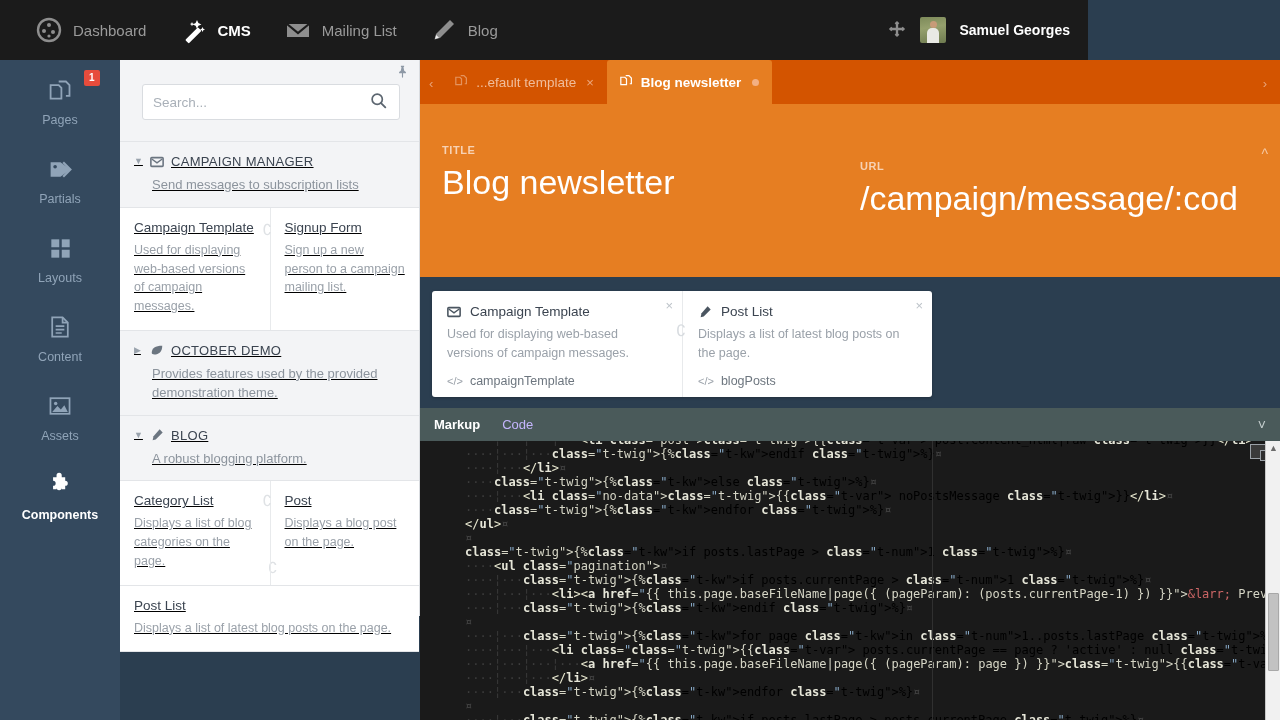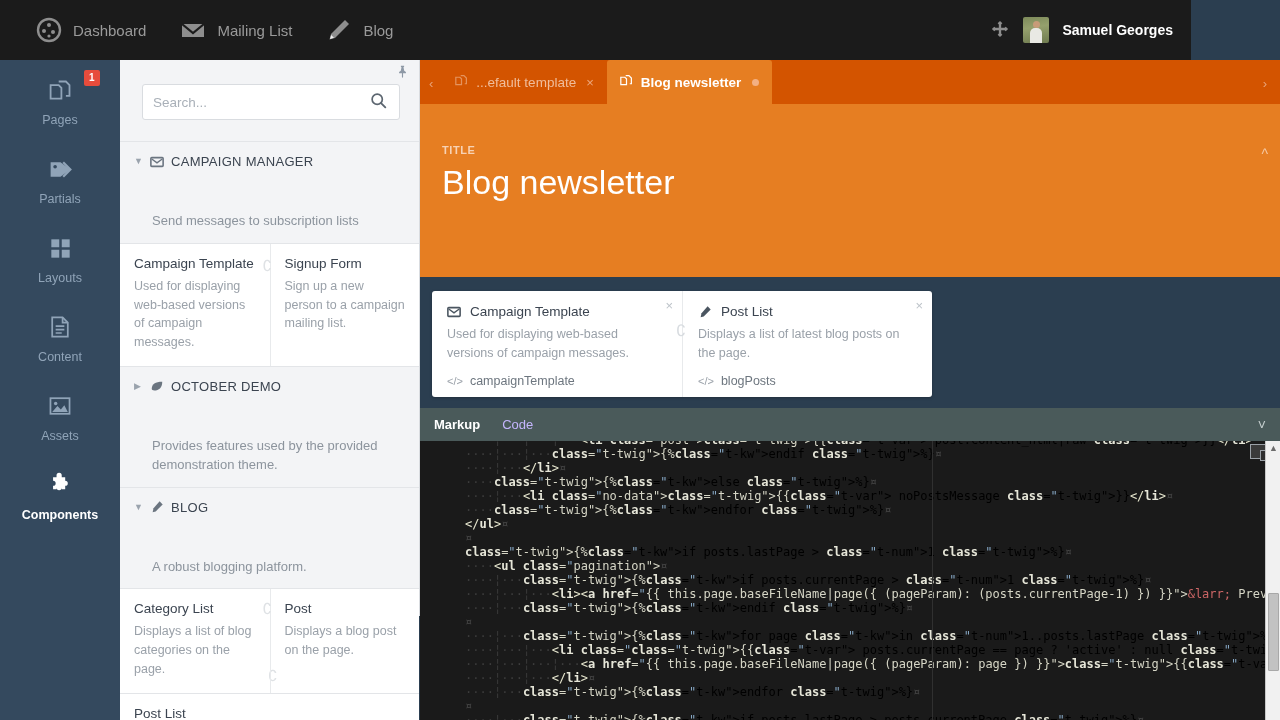--- a/index.html
+++ b/index.html
@@ -6,21 +6,21 @@
   html,body { width:1280px; height:720px; overflow:hidden; }
   body {
     font-family: "Liberation Sans", sans-serif;
     background:#2b3e50;
     font-size:13px;
     -webkit-font-smoothing: antialiased;
   }
 
   
   #topnav {
-    position:absolute; top:0; left:0; width:1191px; height:60px;
+    position:absolute; top:0; left:0; width:1088px; height:60px;
     background:#1b1b1b; display:flex; align-items:center;
   }
   .nav-items { display:flex; align-items:center; padding-left:18px; }
   .nav-item {
     display:flex; align-items:center; gap:9px;
     padding:0 16px; height:60px; cursor:pointer;
     color:#9a9a9a; font-size:15px;
   }
   .nav-item.active { color:#fff; font-weight:bold; }
   .nav-ico { width:30px; height:30px; display:block; }
@@ -60,21 +60,21 @@
   .rail-item.active .rail-label { font-weight:bold; }
   .rail-badge {
     position:absolute; top:10px; left:84px;
     background:#e74c3c; color:#fff; font-size:10px; font-weight:bold;
     padding:1px 5px; border-radius:2px; line-height:14px;
   }
 
   
   #panel {
     position:absolute; left:120px; top:60px; width:300px; height:556px;
-    background:#f3f4f6; border-right:1px solid #d9dce0;
+    background:#f3f4f6; border-right:1px solid #d9dce0;text-decoration:underline;
   }
   #panel-top { height:82px; position:relative; border-bottom:1px solid #e3e5e8; }
   #pin-icon { position:absolute; right:10px; top:5px; color:#8e99a6; cursor:pointer; }
   #search-wrap {
     position:absolute; left:22px; top:24px; width:258px; height:36px;
     background:#fff; border:1px solid #d9dce0; border-radius:3px;
     display:flex; align-items:center;
   }
   #search-input {
     flex:1; border:0; outline:0; background:transparent; height:34px;
@@ -86,21 +86,21 @@
 
   .grp {
     background:#f3f4f6; padding:12px 0 12px 0; border-bottom:1px solid #e3e5e8;
   }
   .grp-head {
     display:flex; align-items:center; gap:7px; padding:0 14px; cursor:pointer;
   }
   .caret { width:9px; color:#9aa3ad; font-size:9px; line-height:1; }
   .grp-ico { color:#6b7580; display:flex; align-items:center; }
   .grp-title { font-size:13px; color:#3b4450; letter-spacing:.3px; }
-  .grp-desc { color:#8c949d; font-size:13px; padding:7px 18px 0 32px; line-height:1.45;margin-top:36px; }
+  .grp-desc { color:#8c949d; font-size:13px; padding:7px 18px 0 32px; line-height:1.45; }
 
   .comp-row { display:flex; background:#fff; border-bottom:1px solid #e3e5e8; position:relative; }
   .comp-cell {
     width:50%; padding:12px 14px 14px; cursor:pointer; position:relative;
   }
   .comp-cell + .comp-cell { border-left:1px solid #e8eaec; }
   .comp-cell.full { width:100%; }
   .comp-name { color:#3b4450; font-size:13.5px; margin-bottom:6px; }
   .comp-desc { color:#9aa1a9; font-size:12.5px; line-height:1.5; }
   .puzzle-notch {
@@ -235,20 +235,31 @@
             <circle cx="15" cy="15" r="11" fill="none" stroke="#8e8e8e" stroke-width="2.4"></circle>
             <circle cx="15" cy="10" r="2" fill="#8e8e8e"></circle>
             <circle cx="10" cy="16" r="2" fill="#8e8e8e"></circle>
             <circle cx="19" cy="17" r="2" fill="#8e8e8e"></circle>
             <circle cx="15" cy="21" r="1.6" fill="#8e8e8e"></circle>
           </svg>
       </span>
       <span class="nav-label">Dashboard</span>
     </div>
 
+    <div class="nav-item active">
+      <span class="nav-ico">
+        <svg viewBox="0 0 30 30" width="30" height="30">
+          <rect x="6" y="18" width="18" height="5" rx="1" fill="#fff" transform="rotate(-45 15 20)"></rect>
+          <path d="M19 5 l1.4 3 3 1.4 -3 1.4 -1.4 3 -1.4 -3 -3 -1.4 3 -1.4z" fill="#fff"></path>
+          <path d="M24.5 12 l.8 1.7 1.7 .8 -1.7 .8 -.8 1.7 -.8 -1.7 -1.7 -.8 1.7 -.8z" fill="#fff"></path>
+          <path d="M14 7 l.7 1.4 1.4 .7 -1.4 .7 -.7 1.4 -.7 -1.4 -1.4 -.7 1.4 -.7z" fill="#fff"></path>
+        </svg>
+      </span>
+      <span class="nav-label">CMS</span>
+    </div>
 
     <div class="nav-item">
       <span class="nav-ico">
         <svg viewBox="0 0 30 30" width="30" height="30">
             <path d="M4 9h22v13H4z" fill="#8e8e8e"></path>
             <path d="M4 9l11 9 11-9" fill="none" stroke="#1b1b1b" stroke-width="2.2"></path>
           </svg>
       </span>
       <span class="nav-label">Mailing List</span>
     </div>
@@ -460,20 +471,24 @@
       <span class="tab-dot"></span>
     </div>
 
     <span class="tabscroll right">›</span>
   </div>
 
   <div id="ohead">
     <div class="ohead-left">
       <div class="fld-label">TITLE</div>
       <div class="big-val">Blog newsletter</div>
+    </div>
+    <div class="ohead-right">
+      <div class="fld-label">URL</div>
+      <div class="big-val">/campaign/message/:cod</div>
     </div>
 
     <span id="collapse-chevron">^</span>
 
     <div id="actions">
       <div class="act save">
         <span>
           <svg viewBox="0 0 16 16" width="14" height="14">
               <path d="M2 8.5l4 4 8-9" fill="none" stroke="#fff" stroke-width="2.4" stroke-linecap="round" stroke-linejoin="round"></path>
             </svg>

